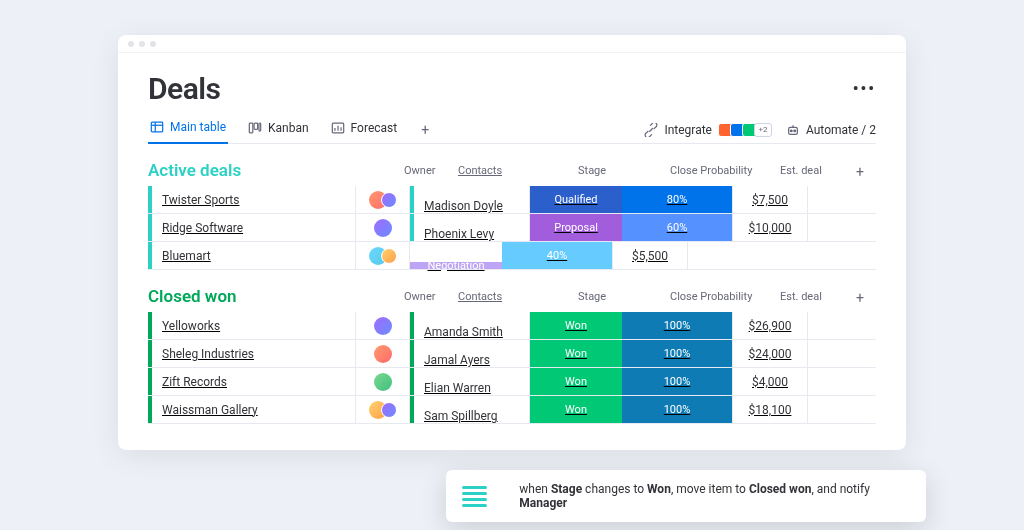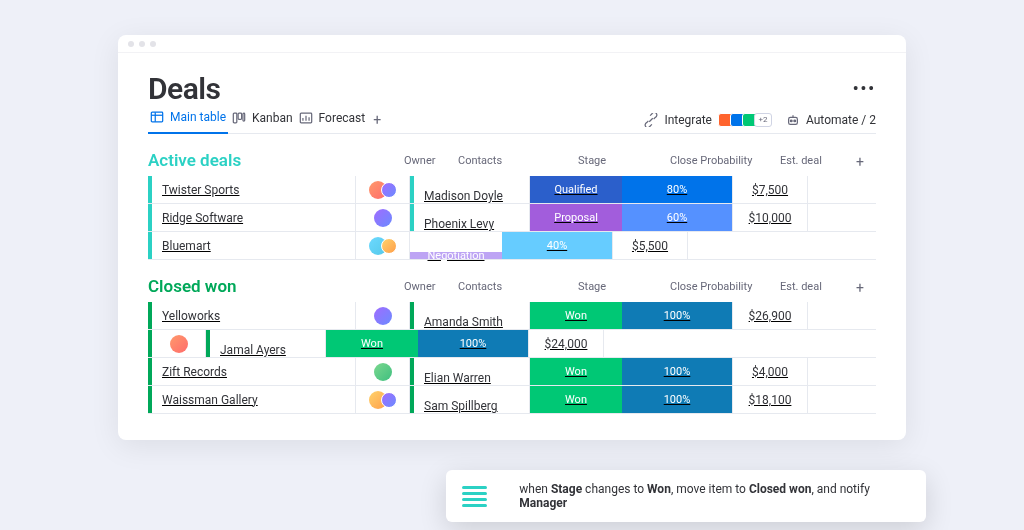--- a/index.html
+++ b/index.html
@@ -28,26 +28,26 @@
     align-items: center;
     border-bottom: 1px solid #f2f2f5;
   }
   .chrome-dots span {
     width: 6px; height: 6px; border-radius: 50%;
     background: #e3e3e8;
   }
   .content { padding: 18px 30px 26px 30px; }
 
   
-  .header-row { display:flex; align-items:center; justify-content:space-between; }
+  .header-row { display:flex; align-items:center; justify-content:space-between; margin-bottom:10px; }
   h1 { font-size: 30px; font-weight: 600; color: #323338; letter-spacing: -0.5px; }
   .more-icon { letter-spacing:2px; color:#323338; font-size:16px; font-weight:bold; }
 
   
-  .tabbar { display:flex; align-items:center; border-bottom:1px solid #e6e9ef; gap:2px; }
+  .tabbar { display:flex; align-items:center; border-bottom:1px solid #e6e9ef; gap:18px; }
   .tab { display:flex; align-items:center; gap:6px; padding: 4px 2px 8px 2px; font-size:12px; color:#323338; cursor:pointer; }
   .tab.active { color:#0073ea; border-bottom:2px solid #0073ea; margin-bottom:-1px; }
   .tab-icon { width:14px; height:14px; display:inline-flex; align-items:center; justify-content:center; }
   .tab-plus { color:#676879; font-size:14px; padding:0 4px; }
   .tabbar-right { margin-left:auto; display:flex; align-items:center; gap:14px; font-size:12px; color:#323338; }
   .right-item { display:flex; align-items:center; gap:6px; }
   .overlap-chips { display:flex; align-items:center; }
   .chip { width:18px; height:14px; border-radius:3px; border:1.5px solid #fff; margin-left:-6px; }
   .chip.c1 { background:#ff642e; margin-left:0; }
   .chip.c2 { background:#0073ea; }
@@ -56,21 +56,21 @@
 
   
   .group { margin-top: 16px; }
   .group-header { display:flex; align-items:flex-end; }
   .group-title { font-size:17px; font-weight:600; }
   .group.active .group-title { color:#2bd1c4; }
   .group.closed .group-title { color:#00a859; }
   .col-headers { display:flex; margin-left:auto; font-size:11px; color:#676879; }
   .col { text-align:left; }
   .col.owner { width:54px; }
-  .col.contacts { width:120px; }
+  .col.contacts { width:120px;text-decoration:underline; }
   .col.stage { width:92px; }
   .col.prob { width:110px; }
   .col.est { width:76px; }
   .col.add { width:20px; color:#676879; font-size:14px; }
 
   
   .rows { margin-top:6px;text-decoration:underline; }
   .row { display:flex; align-items:stretch; border-bottom:1px solid #e6e9ef; height:28px; }
   .row .left-bar { width:4px; }
   .group.active .left-bar { background:#2bd1c4; }
@@ -295,20 +295,21 @@
                 <div class="contact-bar"></div>
                 <span class="contact-name">Amanda Smith</span>
               </div>
               <div class="stage-cell stage-won">Won</div>
               <div class="prob-cell prob-100">100%</div>
               <div class="est-cell">$26,900</div>
               <div class="add-cell"></div>
             </div>
             <div class="row">
               <div class="left-bar"></div>
+              <div class="name">Sheleg Industries</div>
               <div class="owner-cell">
                 <span class="avatar av-a"></span>
               </div>
               <div class="contact-cell">
                 <div class="contact-bar"></div>
                 <span class="contact-name">Jamal Ayers</span>
               </div>
               <div class="stage-cell stage-won">Won</div>
               <div class="prob-cell prob-100">100%</div>
               <div class="est-cell">$24,000</div>

